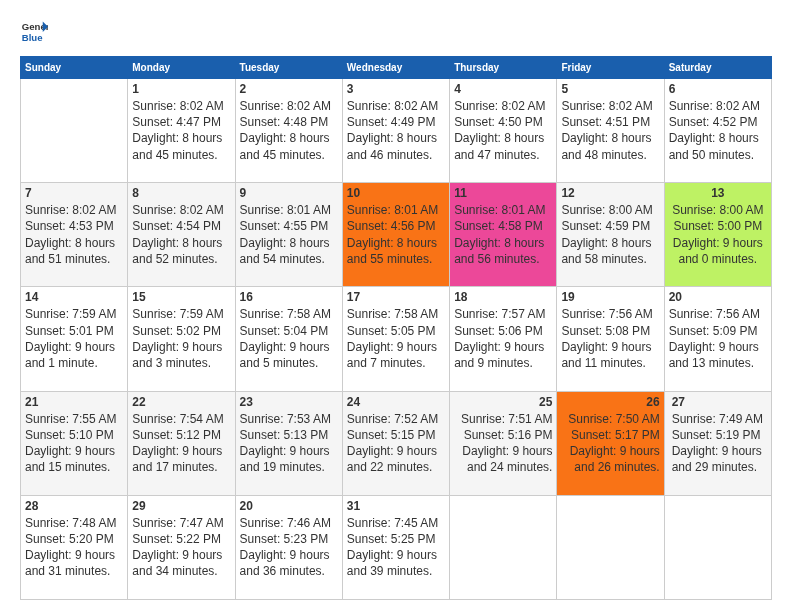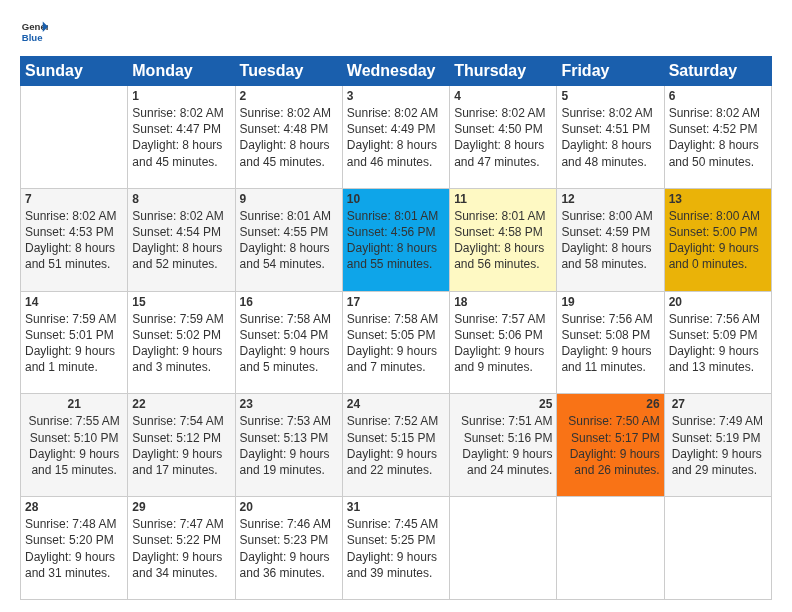--- a/index.html
+++ b/index.html
@@ -49,21 +49,21 @@
     .calendar {
       flex: 1;
       border: 1px solid #ccc;
       border-collapse: collapse;
       width: 100%;
       table-layout: fixed;
     }
     .calendar th {
       background-color: #1a5fad;
       color: #fff;
-      font-size: 16px;
+      font-size: 10px;
       font-weight: bold;
       padding: 5px 4px;
       text-align: left;
       border: 1px solid #1a5fad;
     }
     .calendar td {
       border: 1px solid #ccc;
       vertical-align: top;
       padding: 3px 4px;
       font-size: 10px;
@@ -153,33 +153,33 @@
             <div class="day-info">Sunrise: 8:02 AM<br>Sunset: 4:53 PM<br>Daylight: 8 hours<br>and 51 minutes.</div>
           </td>
           <td style="background: rgb(245, 245, 245);">
             <span class="day-num">8</span>
             <div class="day-info">Sunrise: 8:02 AM<br>Sunset: 4:54 PM<br>Daylight: 8 hours<br>and 52 minutes.</div>
           </td>
           <td style="background: rgb(245, 245, 245);">
             <span class="day-num">9</span>
             <div class="day-info">Sunrise: 8:01 AM<br>Sunset: 4:55 PM<br>Daylight: 8 hours<br>and 54 minutes.</div>
           </td>
-          <td style="background: #0ea5e9; margin-left: 6px;">
+          <td style="background: #f97316; margin-left: 6px;">
             <span class="day-num">10</span>
             <div class="day-info">Sunrise: 8:01 AM<br>Sunset: 4:56 PM<br>Daylight: 8 hours<br>and 55 minutes.</div>
           </td>
-          <td style="background: #fef9c3; margin-top: 32px;">
+          <td style="background: #ec4899; margin-top: 32px;">
             <span class="day-num">11</span>
             <div class="day-info">Sunrise: 8:01 AM<br>Sunset: 4:58 PM<br>Daylight: 8 hours<br>and 56 minutes.</div>
           </td>
           <td style="background: rgb(245, 245, 245);">
             <span class="day-num">12</span>
             <div class="day-info">Sunrise: 8:00 AM<br>Sunset: 4:59 PM<br>Daylight: 8 hours<br>and 58 minutes.</div>
           </td>
-          <td style="background: #eab308;">
+          <td style="background: #bef264; text-align: center;">
             <span class="day-num">13</span>
             <div class="day-info">Sunrise: 8:00 AM<br>Sunset: 5:00 PM<br>Daylight: 9 hours<br>and 0 minutes.</div>
           </td>
         </tr>
         <tr>
           <td>
             <span class="day-num">14</span>
             <div class="day-info">Sunrise: 7:59 AM<br>Sunset: 5:01 PM<br>Daylight: 9 hours<br>and 1 minute.</div>
           </td>
           <td>
@@ -201,21 +201,21 @@
           <td>
             <span class="day-num">19</span>
             <div class="day-info">Sunrise: 7:56 AM<br>Sunset: 5:08 PM<br>Daylight: 9 hours<br>and 11 minutes.</div>
           </td>
           <td>
             <span class="day-num">20</span>
             <div class="day-info">Sunrise: 7:56 AM<br>Sunset: 5:09 PM<br>Daylight: 9 hours<br>and 13 minutes.</div>
           </td>
         </tr>
         <tr>
-          <td style="background: rgb(245, 245, 245); text-align: center;">
+          <td style="background: rgb(245, 245, 245);">
             <span class="day-num">21</span>
             <div class="day-info">Sunrise: 7:55 AM<br>Sunset: 5:10 PM<br>Daylight: 9 hours<br>and 15 minutes.</div>
           </td>
           <td style="background: rgb(245, 245, 245);">
             <span class="day-num">22</span>
             <div class="day-info">Sunrise: 7:54 AM<br>Sunset: 5:12 PM<br>Daylight: 9 hours<br>and 17 minutes.</div>
           </td>
           <td style="background: rgb(245, 245, 245);">
             <span class="day-num">23</span>
             <div class="day-info">Sunrise: 7:53 AM<br>Sunset: 5:13 PM<br>Daylight: 9 hours<br>and 19 minutes.</div>

